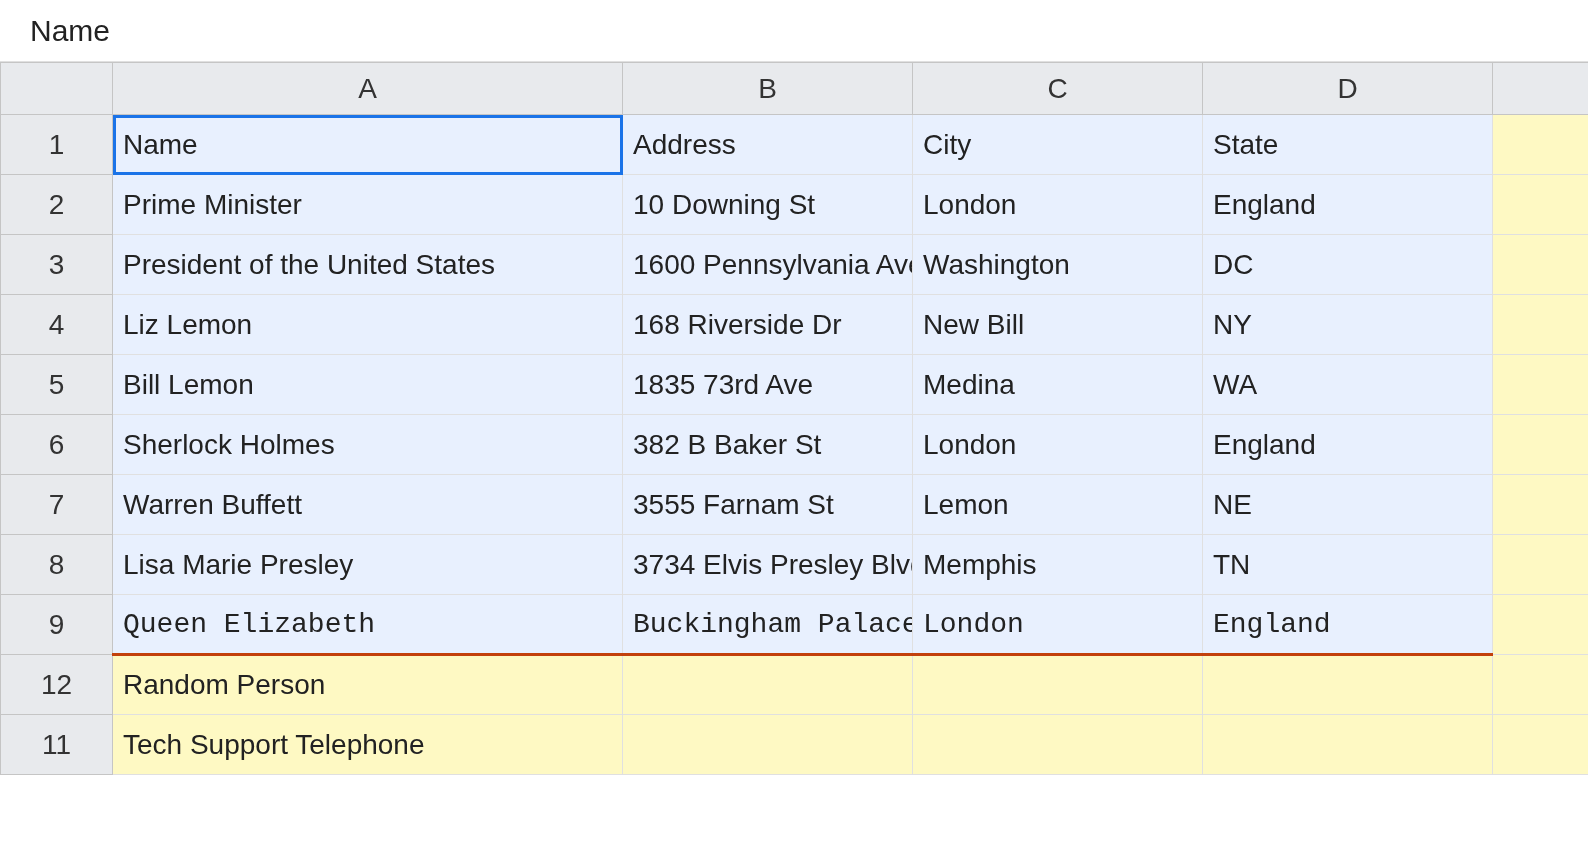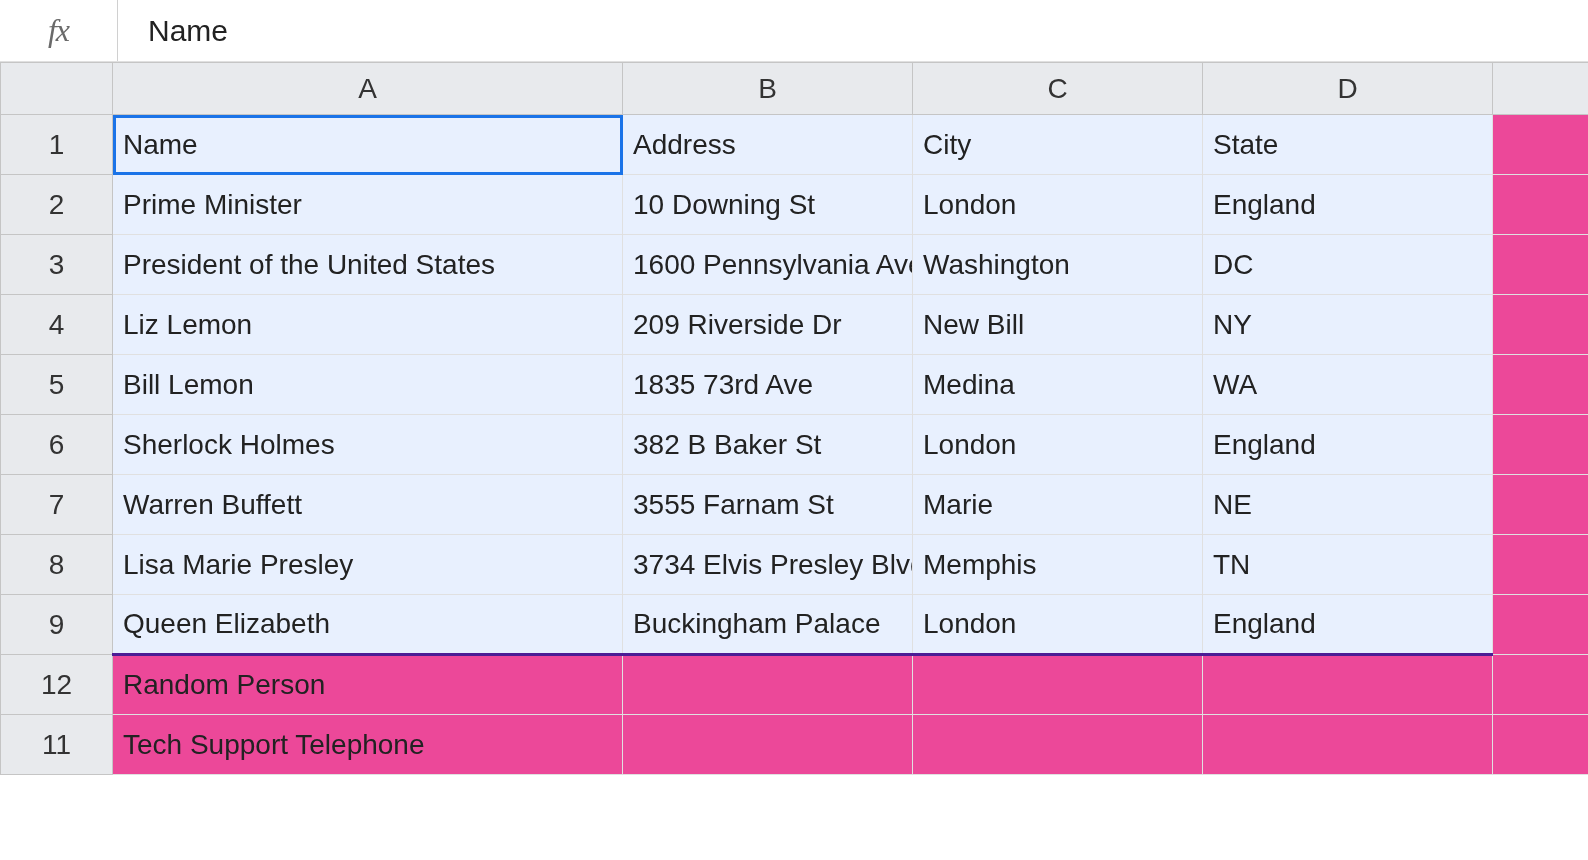--- a/index.html
+++ b/index.html
@@ -81,39 +81,39 @@
     }
     .col-A { width: 510px; }
     .col-B { width: 290px; }
     .col-C { width: 290px; }
     .col-D { width: 290px; }
 
     td.highlight {
       background: #e8f0fe;
     }
     td.data-cell {
-      background: #ec4899;
+      background: #fef9c3;
     }
     
     td.active {
       outline: 3px solid #1a73e8;
       outline-offset: -3px;
       position: relative;
       z-index: 5;
     }
     
     tr.selection-bottom td.highlight {
-      border-bottom: 3px solid #4c1d95;
+      border-bottom: 3px solid #c2410c;
+      font-family: Liberation Mono, monospace;
     }
   </style>
 </head>
 <body>
 
 <div class="formula-bar">
-  <div class="fx-label">fx</div>
   <div class="formula-content">Name</div>
 </div>
 
 <div class="grid-container">
   <table class="sheet">
     <colgroup>
       <col style="width:112px">
       <col class="col-A">
       <col class="col-B">
       <col class="col-C">
@@ -151,21 +151,21 @@
         <th class="rowhead">3</th>
         <td class="highlight">President of the United States</td>
         <td class="highlight">1600 Pennsylvania Ave</td>
         <td class="highlight">Washington</td>
         <td class="highlight">DC</td>
         <td class="data-cell"></td>
       </tr>
       <tr>
         <th class="rowhead">4</th>
         <td class="highlight">Liz Lemon</td>
-        <td class="highlight">209 Riverside Dr</td>
+        <td class="highlight">168 Riverside Dr</td>
         <td class="highlight">New Bill</td>
         <td class="highlight">NY</td>
         <td class="data-cell"></td>
       </tr>
       <tr>
         <th class="rowhead">5</th>
         <td class="highlight">Bill Lemon</td>
         <td class="highlight">1835 73rd Ave</td>
         <td class="highlight">Medina</td>
         <td class="highlight">WA</td>
@@ -176,21 +176,21 @@
         <td class="highlight">Sherlock Holmes</td>
         <td class="highlight">382 B Baker St</td>
         <td class="highlight">London</td>
         <td class="highlight">England</td>
         <td class="data-cell"></td>
       </tr>
       <tr>
         <th class="rowhead">7</th>
         <td class="highlight">Warren Buffett</td>
         <td class="highlight">3555 Farnam St</td>
-        <td class="highlight">Marie</td>
+        <td class="highlight">Lemon</td>
         <td class="highlight">NE</td>
         <td class="data-cell"></td>
       </tr>
       <tr>
         <th class="rowhead">8</th>
         <td class="highlight">Lisa Marie Presley</td>
         <td class="highlight">3734 Elvis Presley Blvd</td>
         <td class="highlight">Memphis</td>
         <td class="highlight">TN</td>
         <td class="data-cell"></td>

